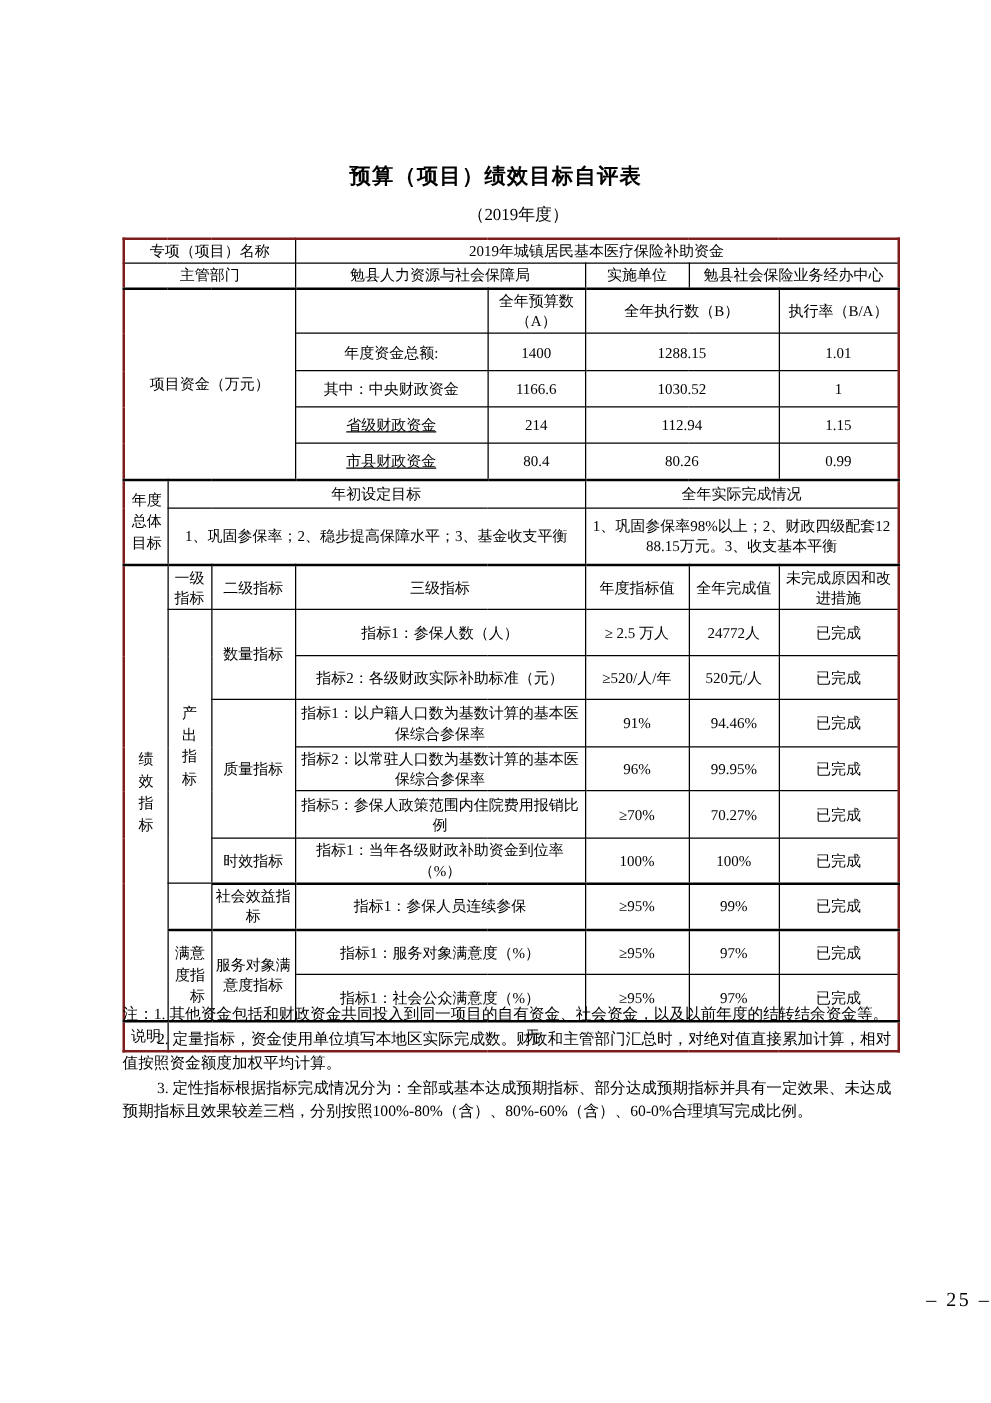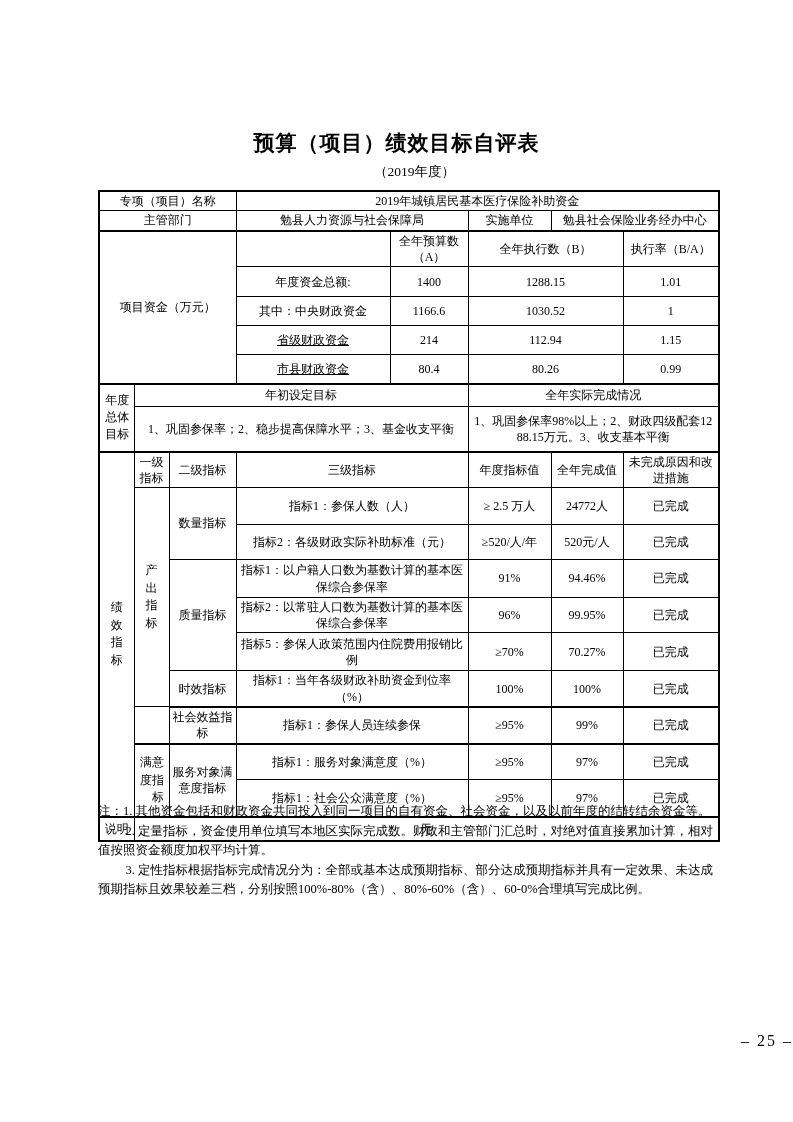--- a/index.html
+++ b/index.html
@@ -3,31 +3,31 @@
 <meta charset="utf-8">
 <style>
   html,body{margin:0;padding:0;}
   body{
     width:793px;height:1122px;background:#ffffff;position:relative;
     font-family:"Liberation Serif","DejaVu Serif",serif;color:#000;
   }
   .title{
     position:absolute;top:129px;left:0;width:793px;text-align:center;
     font-family:"Liberation Sans","DejaVu Sans",sans-serif;
-    font-weight:bold;font-size:21px;letter-spacing:1px;
+    font-weight:bold;font-size:17px;letter-spacing:1px;
   }
   .subtitle{
     position:absolute;top:163px;left:0;width:793px;text-align:center;
     font-size:13.5px;
     padding-left:18px;
   }
   table.form{
     position:absolute;left:98px;top:190px;width:620px;
     border-collapse:collapse;table-layout:fixed;
-    border:2px solid #000000;
+    border:2px solid #7f1d1d;
     font-size:12px;line-height:1.35;
   }
   table.form td{
     border:1px solid #000;padding:1px 3px;text-align:center;
     overflow:hidden;word-break:break-all;
   }
   td.al{text-align:left;margin-left:46px;}
   td.ar{text-align:right;padding-right:3px;}
   td.ind1{text-align:left;padding-left:13px;}
   td.ind2{text-align:left;padding-left:52px;text-decoration:underline;}

